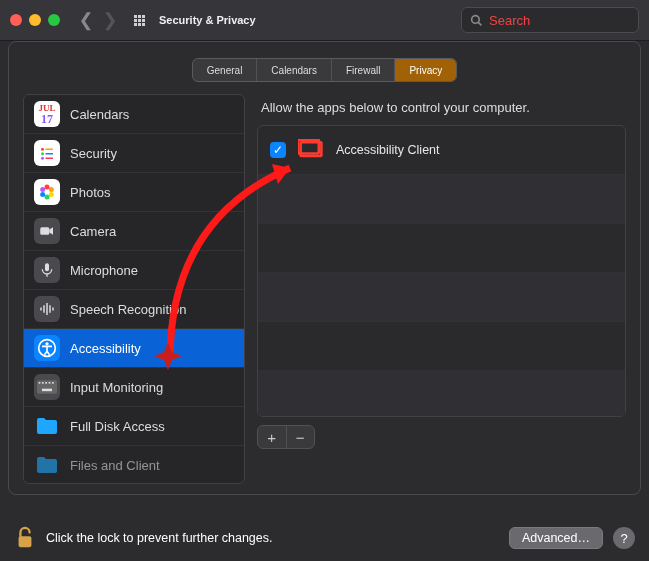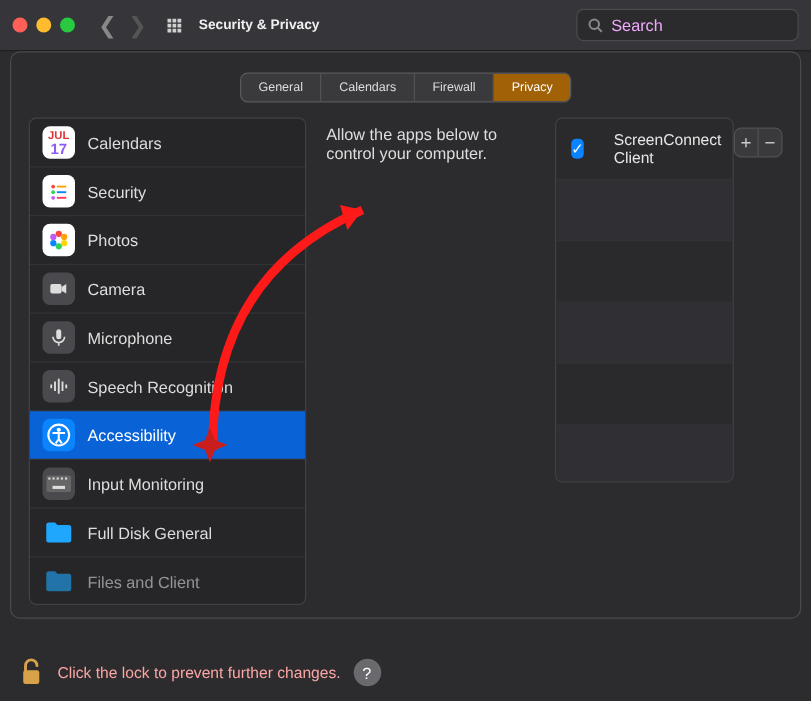--- a/index.html
+++ b/index.html
@@ -4,44 +4,44 @@
 <style>
   html,body{margin:0;padding:0;width:649px;height:561px;background:#2c2c2e;font-family:-apple-system,"Helvetica Neue",Arial,sans-serif;color:#e6e6e6;overflow:hidden;}
   .toolbar{display:flex;align-items:center;height:40px;background:#35353a;border-bottom:1px solid #1e1e20;padding:0 10px;gap:8px;}
   .traffic{display:flex;gap:7px;}
   .dot{width:12px;height:12px;border-radius:50%;}
   .nav-arrows{display:flex;gap:4px;color:#888;margin-left:8px;}
   .nav-arrow{width:20px;height:20px;display:flex;align-items:center;justify-content:center;font-size:18px;font-weight:300;}
   .grid-icon{display:grid;grid-template-columns:repeat(3,3px);grid-template-rows:repeat(3,3px);gap:1px;margin:0 6px;}
   .grid-icon span{background:#d0d0d0;}
   .title{font-weight:700;font-size:11px;color:#f0f0f0;}
-  .search-wrap{margin-left:auto;display:flex;align-items:center;background:#2b2b2e;border:1px solid #4b4b4f;border-radius:6px;height:24px;width:160px;padding:0 8px;color:#f0abfc;font-size:13px;gap:6px;}
+  .search-wrap{margin-left:auto;display:flex;align-items:center;background:#2b2b2e;border:1px solid #4b4b4f;border-radius:6px;height:24px;width:160px;padding:0 8px;color:#ef4444;font-size:13px;gap:6px;}
   .search-wrap svg{flex:none;}
   .tabbar{display:flex;justify-content:center;margin-top:16px;}
   .segmented{display:flex;border:1px solid #5a5a5e;border-radius:6px;overflow:hidden;background:#3a3a3d;height:22px;}
   .seg{padding:0 14px;font-size:10px;color:#ddd;display:flex;align-items:center;border-right:1px solid #525256;cursor:default;}
   .seg:last-child{border-right:none;}
   .seg.active{background:#a16207;color:#fff;}
   .content{display:flex;margin:12px 14px 0;gap:12px;height:390px;}
   .sidebar{flex:0 0 220px;background:#262629;border:1px solid #414145;border-radius:6px;overflow:hidden;}
   .side-row{display:flex;align-items:center;height:38px;padding:0 10px;gap:10px;font-size:13px;color:#ddd;border-bottom:1px solid #333;}
   .side-row.selected{background:#0a63d6;color:#fff;}
-  .side-icon{width:26px;height:26px;border-radius:6px;display:flex;align-items:center;justify-content:center;flex:none;}
-  .right-pane{flex:1;display:flex;}
+  .side-icon{width:26px;height:26px;border-radius:6px;display:flex;align-items:center;justify-content:center;flex:none;font-family:Liberation Serif, serif;}
+  .right-pane{flex:1;display:flex;flex-direction:column;}
   .right-title{font-size:13px;color:#ddd;margin:6px 4px 10px;}
   .app-list{background:#2a2a2d;border:1px solid #414145;border-radius:6px;height:290px;overflow:hidden;}
   .app-row{display:flex;align-items:center;height:48px;padding:0 12px;gap:12px;border-bottom:1px solid #323235;font-size:12.5px;}
   .app-row:nth-child(even){background:#303034;}
   .app-row.empty{color:transparent;}
   .chk{width:16px;height:16px;border-radius:4px;background:#0a84ff;display:flex;align-items:center;justify-content:center;color:#fff;font-size:12px;}
   .plusminus{display:flex;margin-top:8px;border:1px solid #505055;border-radius:6px;overflow:hidden;width:56px;height:22px;background:#3a3a3d;}
   .plusminus div{flex:1;display:flex;align-items:center;justify-content:center;color:#ccc;font-size:15px;border-right:1px solid #505055;}
   .plusminus div:last-child{border-right:none;}
   .footer{position:absolute;bottom:10px;left:14px;right:14px;display:flex;align-items:center;gap:10px;}
-  .footer-text{font-size:12.5px;color:#fca5a5;}
+  .footer-text{font-size:12.5px;color:#ffffff;}
   .adv-btn{margin-left:auto;background:#6a6a6e;color:#fff;border:1px solid #7a7a7e;border-radius:6px;height:22px;padding:0 12px;font-size:12.5px;}
   .help-btn{width:22px;height:22px;border-radius:50%;background:#6a6a6e;color:#fff;display:flex;align-items:center;justify-content:center;font-size:13px;}
   .frame{border:1px solid #4a4a4e;border-radius:8px;margin:0 8px;padding-bottom:10px;}
   .arrow-svg{position:absolute;left:150px;top:160px;pointer-events:none;}
 </style>
 </head>
 <body>
 
 <div class="toolbar">
   <div class="traffic">
@@ -172,42 +172,42 @@
             </svg>
         </div>
         <span>Input Monitoring</span>
       </div>
       <div class="side-row">
         <div class="side-icon" style="background:transparent">
           <svg width="24" height="20" viewBox="0 0 24 20">
               <path d="M2 4a2 2 0 012-2h5l2 2h9a2 2 0 012 2v10a2 2 0 01-2 2H4a2 2 0 01-2-2z" fill="#1ea7fd"></path>
             </svg>
         </div>
-        <span>Full Disk General</span>
+        <span>Full Disk Access</span>
       </div>
       <div class="side-row" style="opacity:.6">
         <div class="side-icon" style="background:transparent">
           <svg width="24" height="20" viewBox="0 0 24 20">
               <path d="M2 4a2 2 0 012-2h5l2 2h9a2 2 0 012 2v10a2 2 0 01-2 2H4a2 2 0 01-2-2z" fill="#1ea7fd"></path>
             </svg>
         </div>
         <span>Files and Client</span>
       </div>
     </div>
 
     <div class="right-pane">
       <div class="right-title">Allow the apps below to control your computer.</div>
       <div class="app-list">
         <div class="app-row">
           <div class="chk">✓</div>
           <svg width="26" height="22" viewBox="0 0 30 24" fill="none" stroke="#ff3b30" stroke-width="3">
               <rect x="3" y="3" width="24" height="16" rx="1"></rect>
               <rect x="0" y="0" width="24" height="16" rx="1"></rect>
             </svg>
-          <span>ScreenConnect Client</span>
+          <span>Accessibility Client</span>
         </div>
         <div class="app-row empty">.</div>
         <div class="app-row empty">.</div>
         <div class="app-row empty">.</div>
         <div class="app-row empty">.</div>
         <div class="app-row empty">.</div>
       </div>
       <div class="plusminus">
         <div>+</div>
         <div>−</div>
@@ -223,14 +223,15 @@
       <polygon points="0,-14 4,-4 14,0 4,4 0,14 -4,4 -14,0 -4,-4"></polygon>
     </g>
 </svg>
 
 <div class="footer">
   <svg width="22" height="26" viewBox="0 0 24 28">
       <path d="M7 12V8a5 5 0 0110 0" stroke="#d8a24a" stroke-width="2.5" fill="none" stroke-linecap="round"></path>
       <rect x="5" y="12" width="14" height="12" rx="2" fill="#d8a24a"></rect>
     </svg>
   <span class="footer-text">Click the lock to prevent further changes.</span>
+  <button class="adv-btn">Advanced…</button>
   <div class="help-btn">?</div>
 </div>
 
 </body></html>

